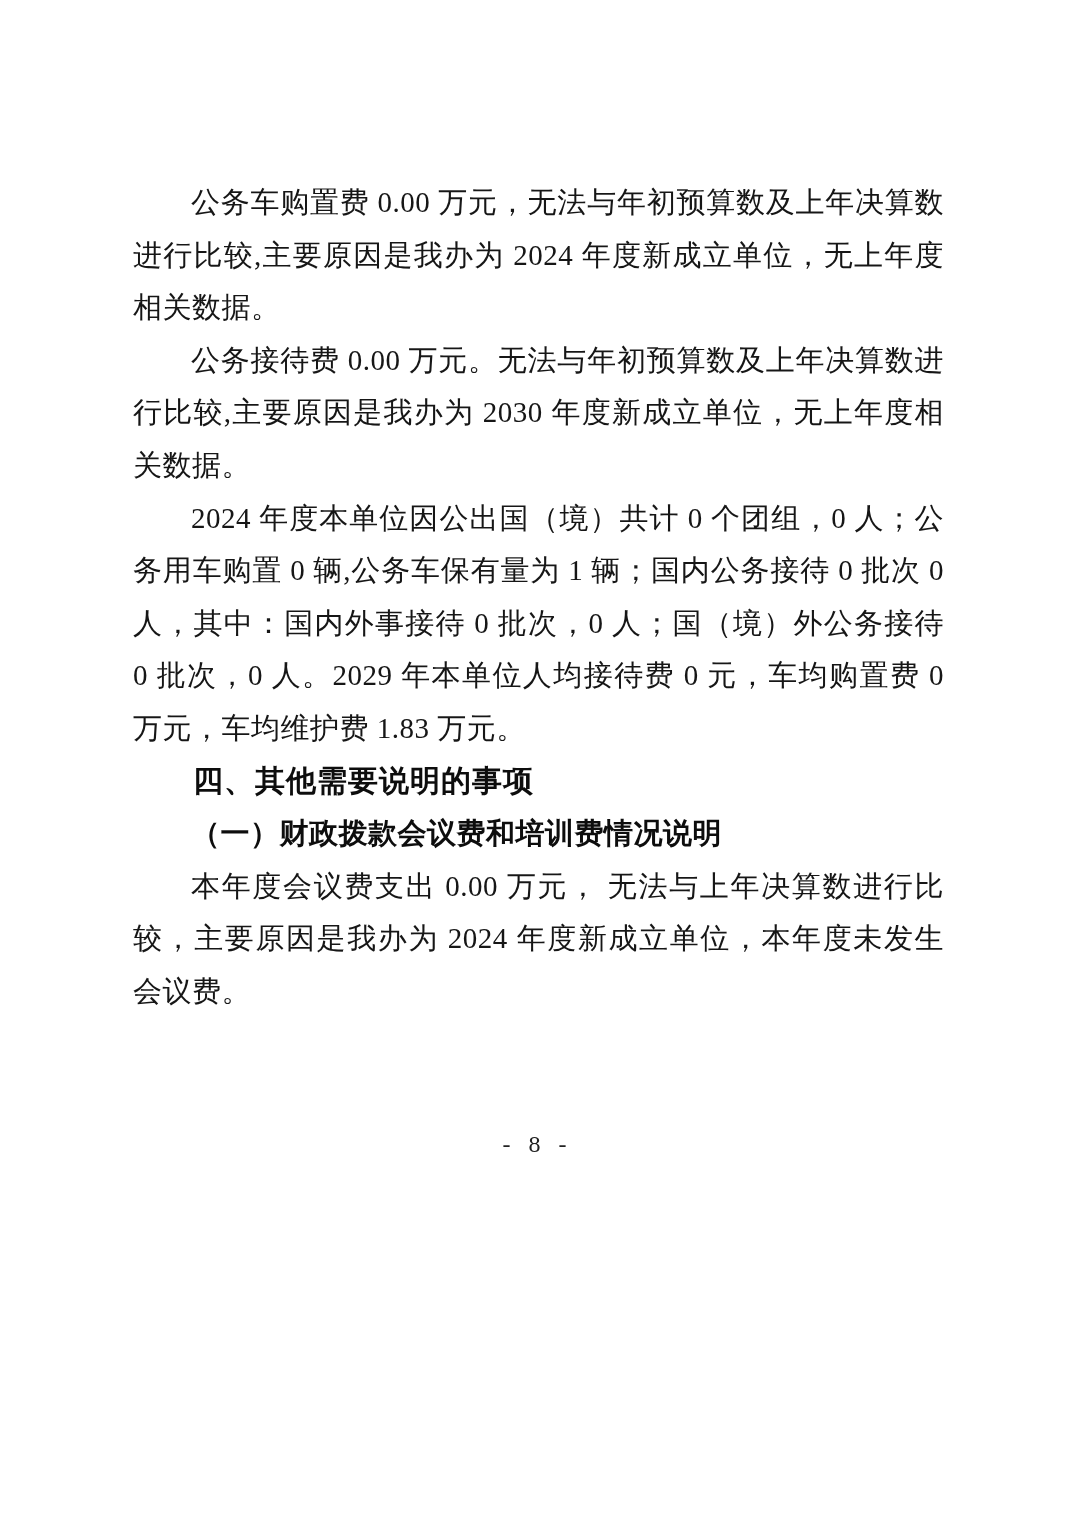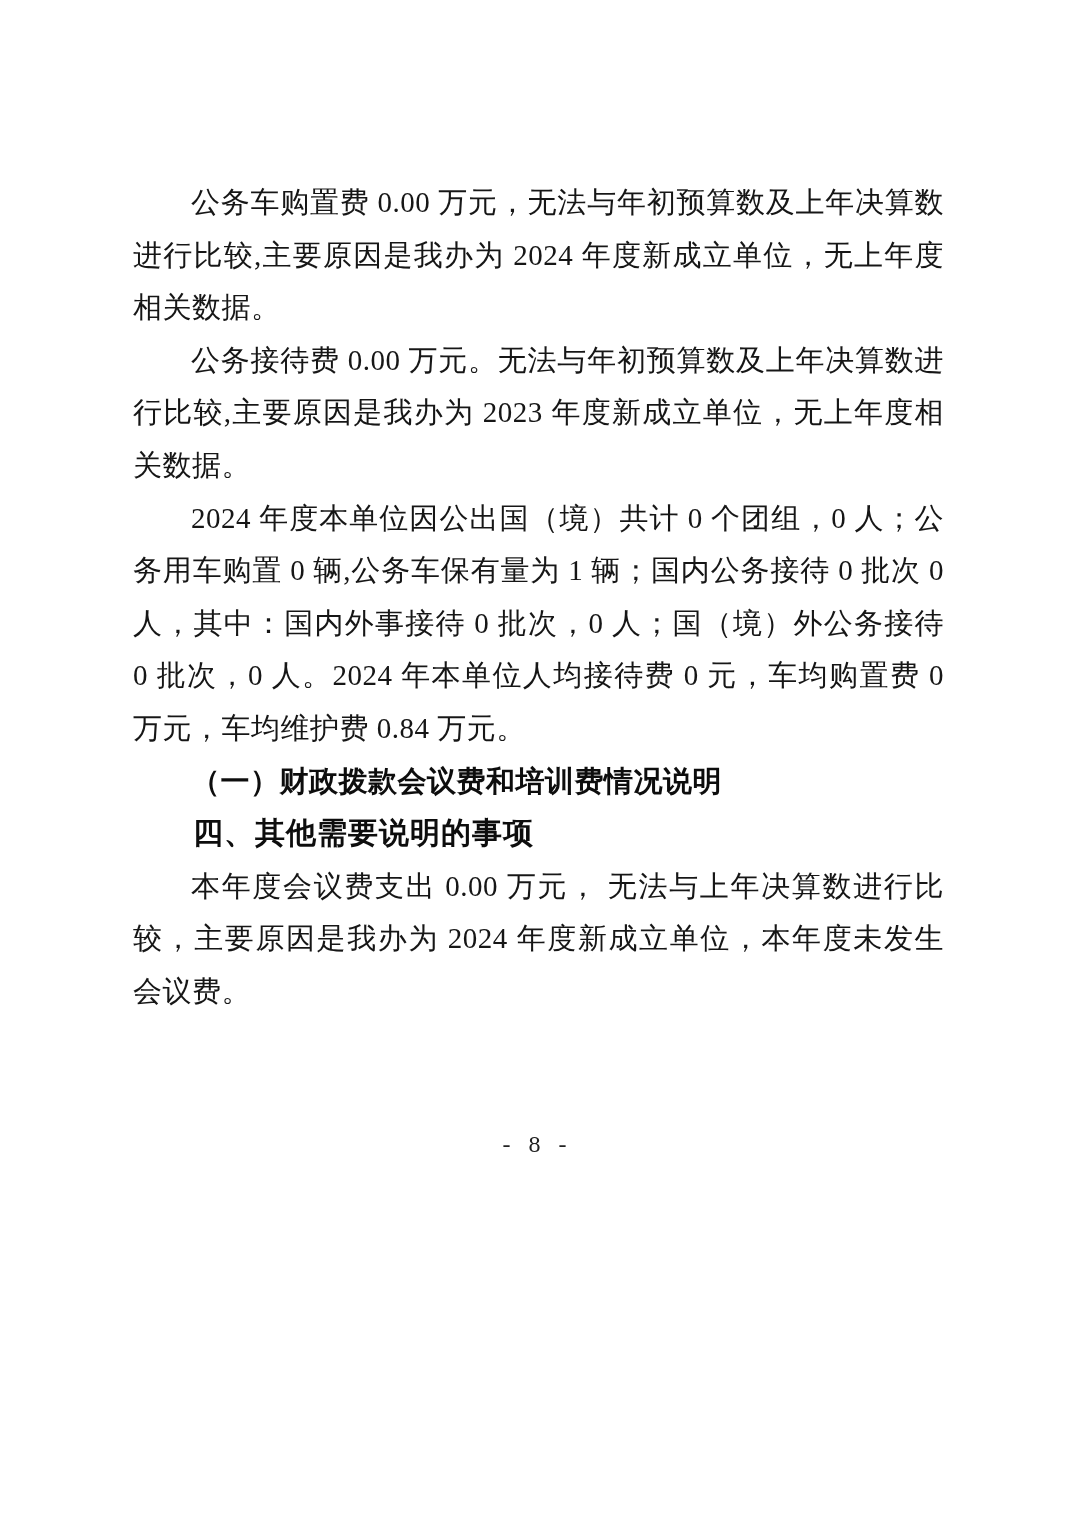--- a/index.html
+++ b/index.html
@@ -61,28 +61,28 @@
 </head>
 <body>
 
 <div class="page">
 
   <div class="content">
 
     <p class="block">公务车购置费 0.00 万元，无法与年初预算数及上年决算数进行比较,主要原因是我办为 2024 年度新成立单位，无上年度相关数据。</p>
 
 
-    <p class="block">公务接待费 0.00 万元。无法与年初预算数及上年决算数进行比较,主要原因是我办为 2023 年度新成立单位，无上年度相关数据。</p>
+    <p class="block">公务接待费 0.00 万元。无法与年初预算数及上年决算数进行比较,主要原因是我办为 2030 年度新成立单位，无上年度相关数据。</p>
 
 
-    <p class="block">2024 年度本单位因公出国（境）共计 0 个团组，0 人；公务用车购置 0 辆,公务车保有量为 1 辆；国内公务接待 0 批次 0 人，其中：国内外事接待 0 批次，0 人；国（境）外公务接待 0 批次，0 人。2024 年本单位人均接待费 0 元，车均购置费 0 万元，车均维护费 0.84 万元。</p>
+    <p class="block">2024 年度本单位因公出国（境）共计 0 个团组，0 人；公务用车购置 0 辆,公务车保有量为 1 辆；国内公务接待 0 批次 0 人，其中：国内外事接待 0 批次，0 人；国（境）外公务接待 0 批次，0 人。2029 年本单位人均接待费 0 元，车均购置费 0 万元，车均维护费 1.83 万元。</p>
+
+    <p class="block heading-hei">四、其他需要说明的事项</p>
 
     <p class="block heading-kai">（一）财政拨款会议费和培训费情况说明</p>
-
-    <p class="block heading-hei">四、其他需要说明的事项</p>
 
     <p class="block">本年度会议费支出 0.00 万元， 无法与上年决算数进行比较，主要原因是我办为 2024 年度新成立单位，本年度未发生会议费。</p>
 
   </div>
 
   <div class="footer">
     <span class="page-number">- 8 -</span>
   </div>
 
 </div>

